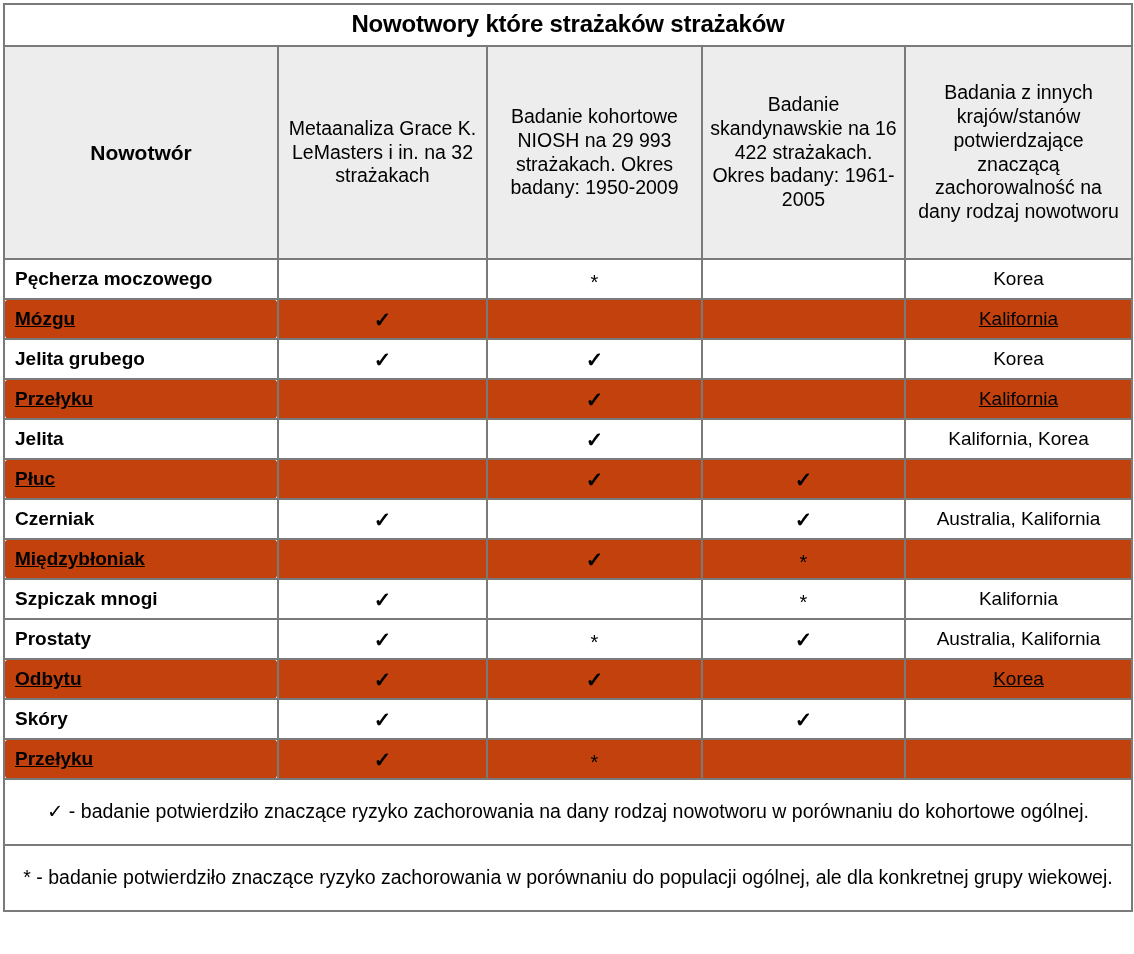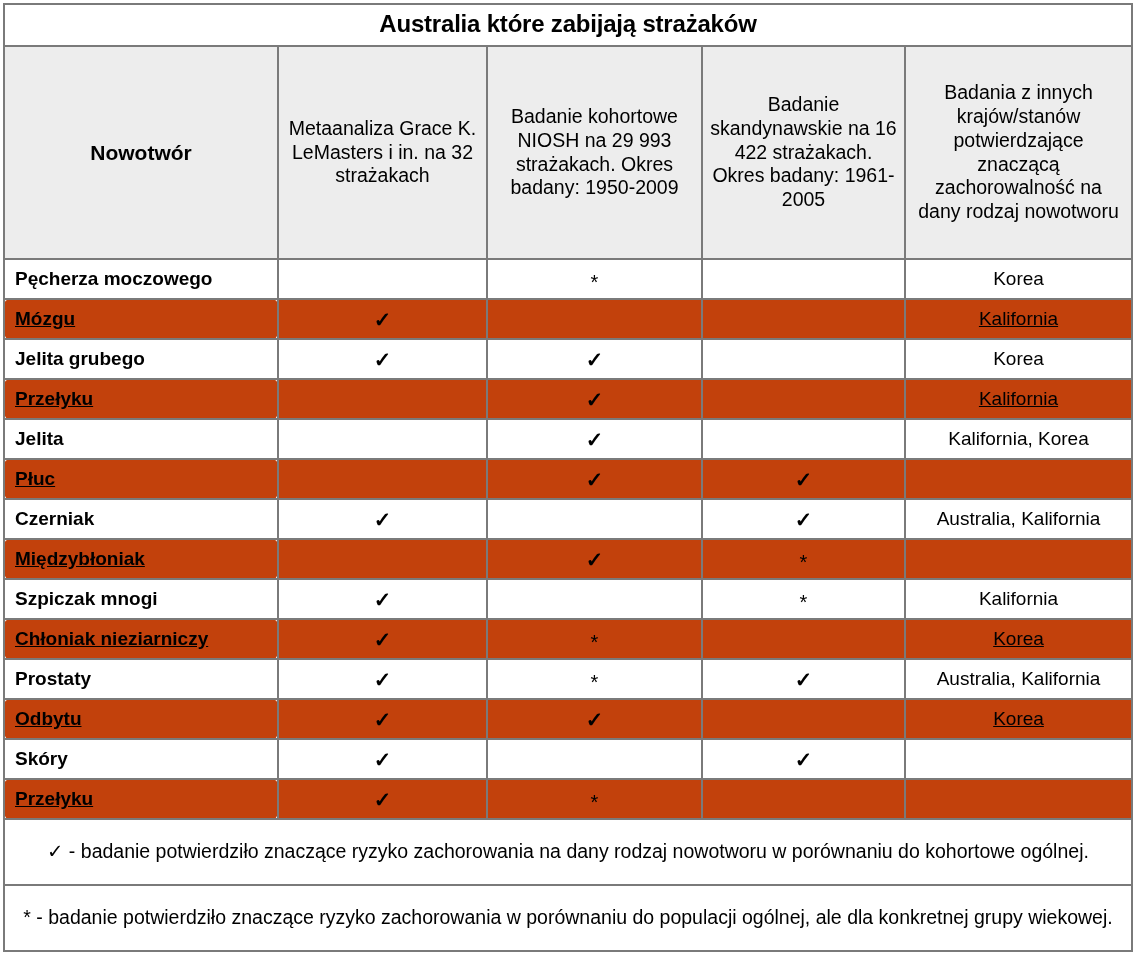--- a/index.html
+++ b/index.html
@@ -129,21 +129,21 @@
   <table class="main">
     <colgroup>
       <col class="c-name">
       <col class="c-meta">
       <col class="c-niosh">
       <col class="c-scand">
       <col class="c-other">
     </colgroup>
     <thead>
       <tr>
-        <td class="title-cell" colspan="5">Australia które zabijają strażaków</td>
+        <td class="title-cell" colspan="5">Nowotwory które strażaków strażaków</td>
       </tr>
       <tr>
         <th class="hdr name-hdr">Nowotwór</th>
         <th class="hdr">Metaanaliza Grace K. LeMasters i in. na 32 strażakach</th>
         <th class="hdr">Badanie kohortowe NIOSH na 29 993 strażakach. Okres badany: 1950-2009</th>
         <th class="hdr">Badanie skandynawskie na 16 422 strażakach. Okres badany: 1961-2005</th>
         <th class="hdr">Badania z innych krajów/stanów potwierdzające znaczącą zachorowalność na dany rodzaj nowotworu</th>
       </tr>
     </thead>
     <tbody id="table-body">
@@ -203,27 +203,20 @@
           <td class="mark-cell"><span class="star">*</span></td>
           <td class="other-cell"></td>
         </tr>
         <tr class="data-row plain">
           <td class="name-cell">Szpiczak mnogi</td>
           <td class="mark-cell"><span class="tick">✓</span></td>
           <td class="mark-cell"></td>
           <td class="mark-cell"><span class="star">*</span></td>
           <td class="other-cell">Kalifornia</td>
         </tr>
-        <tr class="data-row stripe">
-          <td class="name-cell">Chłoniak nieziarniczy</td>
-          <td class="mark-cell"><span class="tick">✓</span></td>
-          <td class="mark-cell"><span class="star">*</span></td>
-          <td class="mark-cell"></td>
-          <td class="other-cell">Korea</td>
-        </tr>
         <tr class="data-row plain">
           <td class="name-cell">Prostaty</td>
           <td class="mark-cell"><span class="tick">✓</span></td>
           <td class="mark-cell"><span class="star">*</span></td>
           <td class="mark-cell"><span class="tick">✓</span></td>
           <td class="other-cell">Australia, Kalifornia</td>
         </tr>
         <tr class="data-row stripe">
           <td class="name-cell">Odbytu</td>
           <td class="mark-cell"><span class="tick">✓</span></td>

